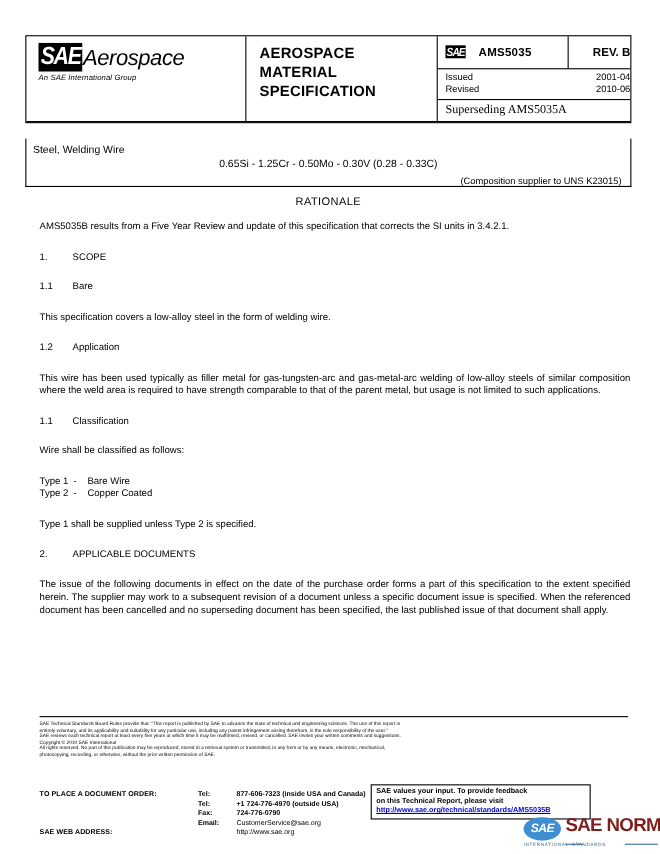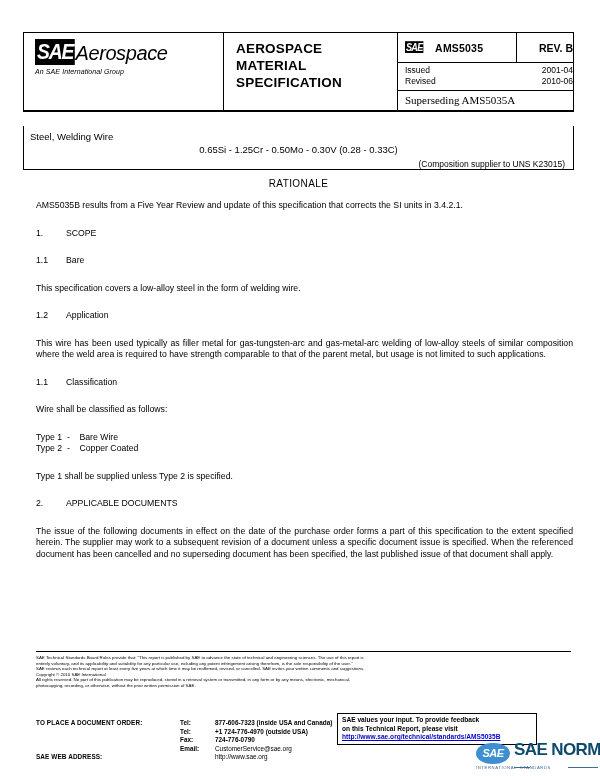--- a/index.html
+++ b/index.html
@@ -272,21 +272,21 @@
     font-style: italic;
     text-align: center;
     line-height: 21px;
     letter-spacing: -0.5px;
   }
   .wm-title {
     position: absolute;
     left: 38px; top: 2px;
     font-size: 17px;
     font-weight: bold;
-    color: #0c4a6e;
+    color: #7f1d1d;
     letter-spacing: -0.6px;
     white-space: nowrap;
   }
   .wm-sub1 {
     position: absolute;
     left: 0; top: 27px;
     font-size: 4.2px;
     color: #3d6c94;
     letter-spacing: 0.6px;
   }

